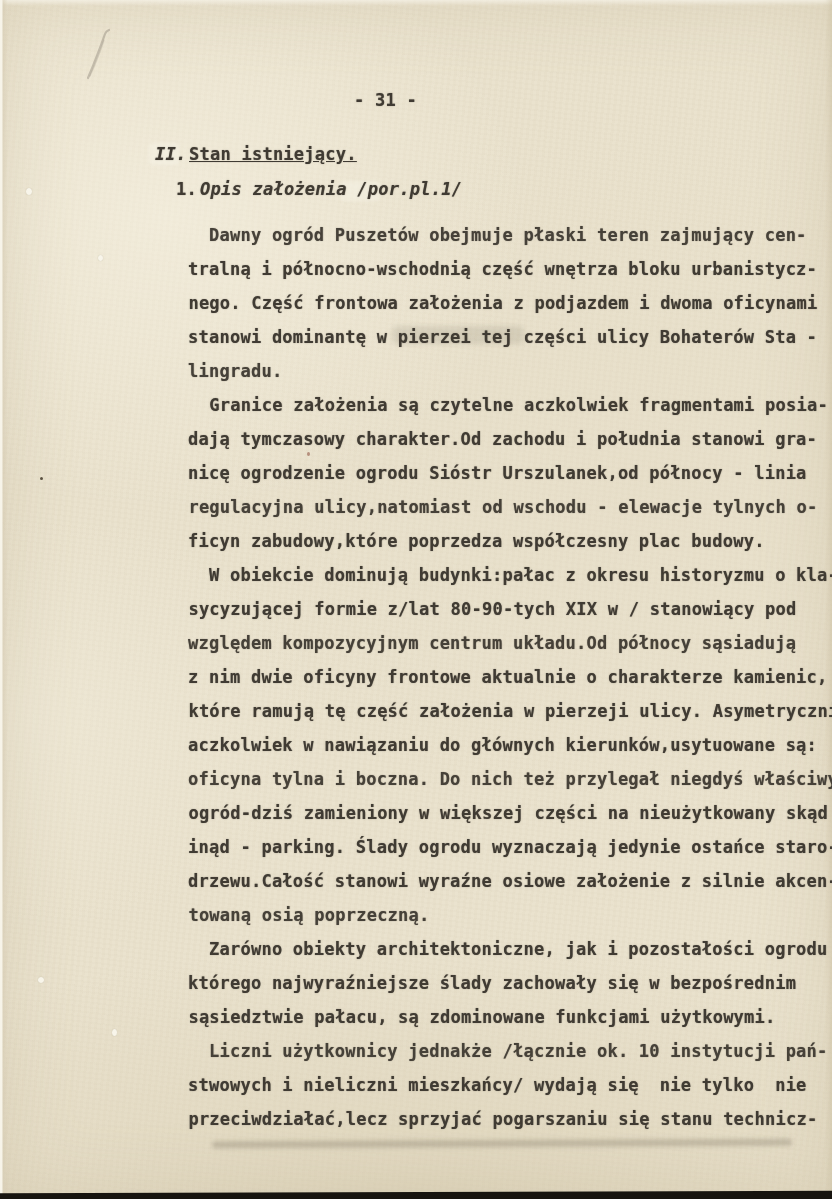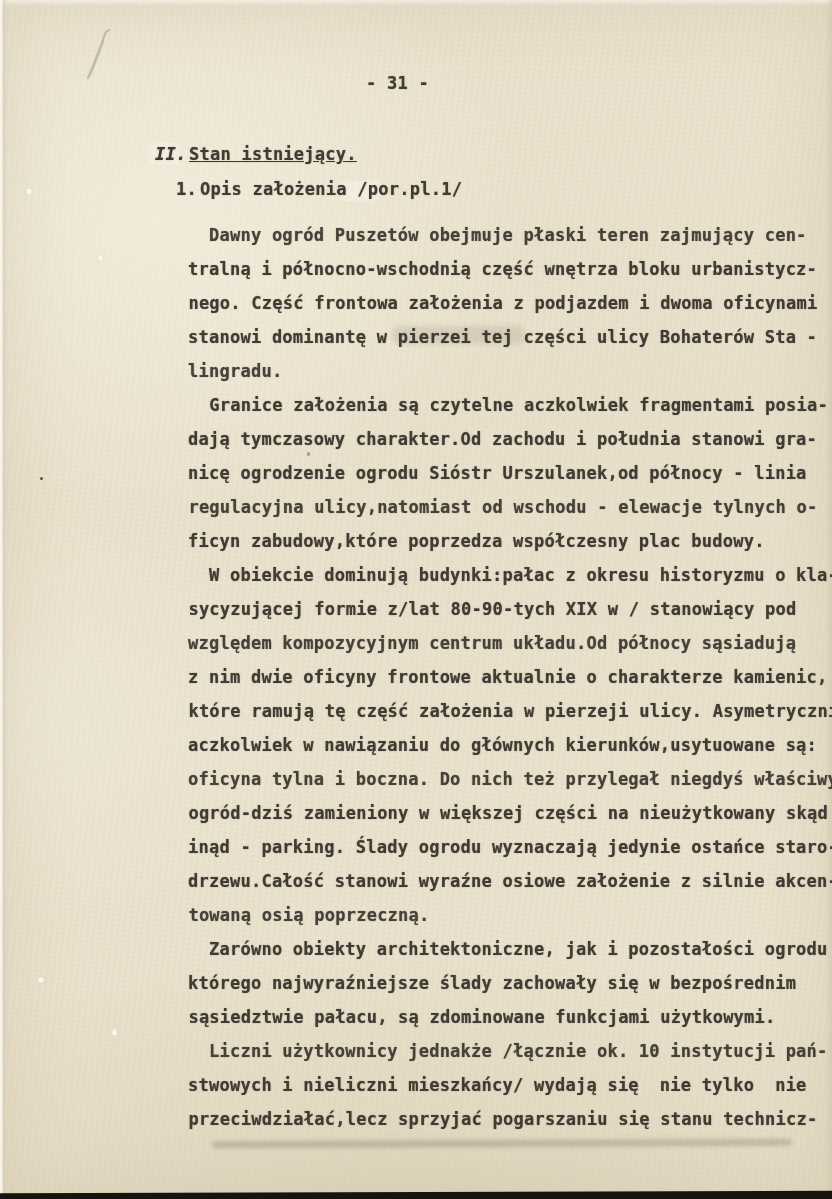--- a/index.html
+++ b/index.html
@@ -25,25 +25,25 @@
   }
   .txt {
     position: absolute;
     font-size: 17px;
     font-weight: 700;
     letter-spacing: 0.25px;
     color: var(--ink, #403b33);
     text-shadow: 0 0 1.2px rgba(64,59,51,0.55), 0.4px 0.4px 0 rgba(64,59,51,0.18);
     white-space: pre;
   }
-  .pagenum  { left: 354px; top: 73px; margin-left: 12px;  }
+  .pagenum  { left: 354px; top: 90px;  }
   .h-num    { left: 155px; top: 144px; font-style: italic; }
   .h-title  { left: 189px; top: 144px; text-decoration: underline; }
   .h-inum   { left: 176px; top: 179px; }
-  .h-ititle { left: 200px; top: 179px; }
+  .h-ititle { left: 200px; top: 179px; font-style: italic; }
   .body-text { left: 188px; top: 218px; }
   .body-text .line {
     height: 34px;
     line-height: 34px;
     white-space: pre;
   }
   .body-text .line:nth-child(3n)   { transform: translateX(0.4px); }
   .body-text .line:nth-child(4n+1) { opacity: 0.96; }
 
   

